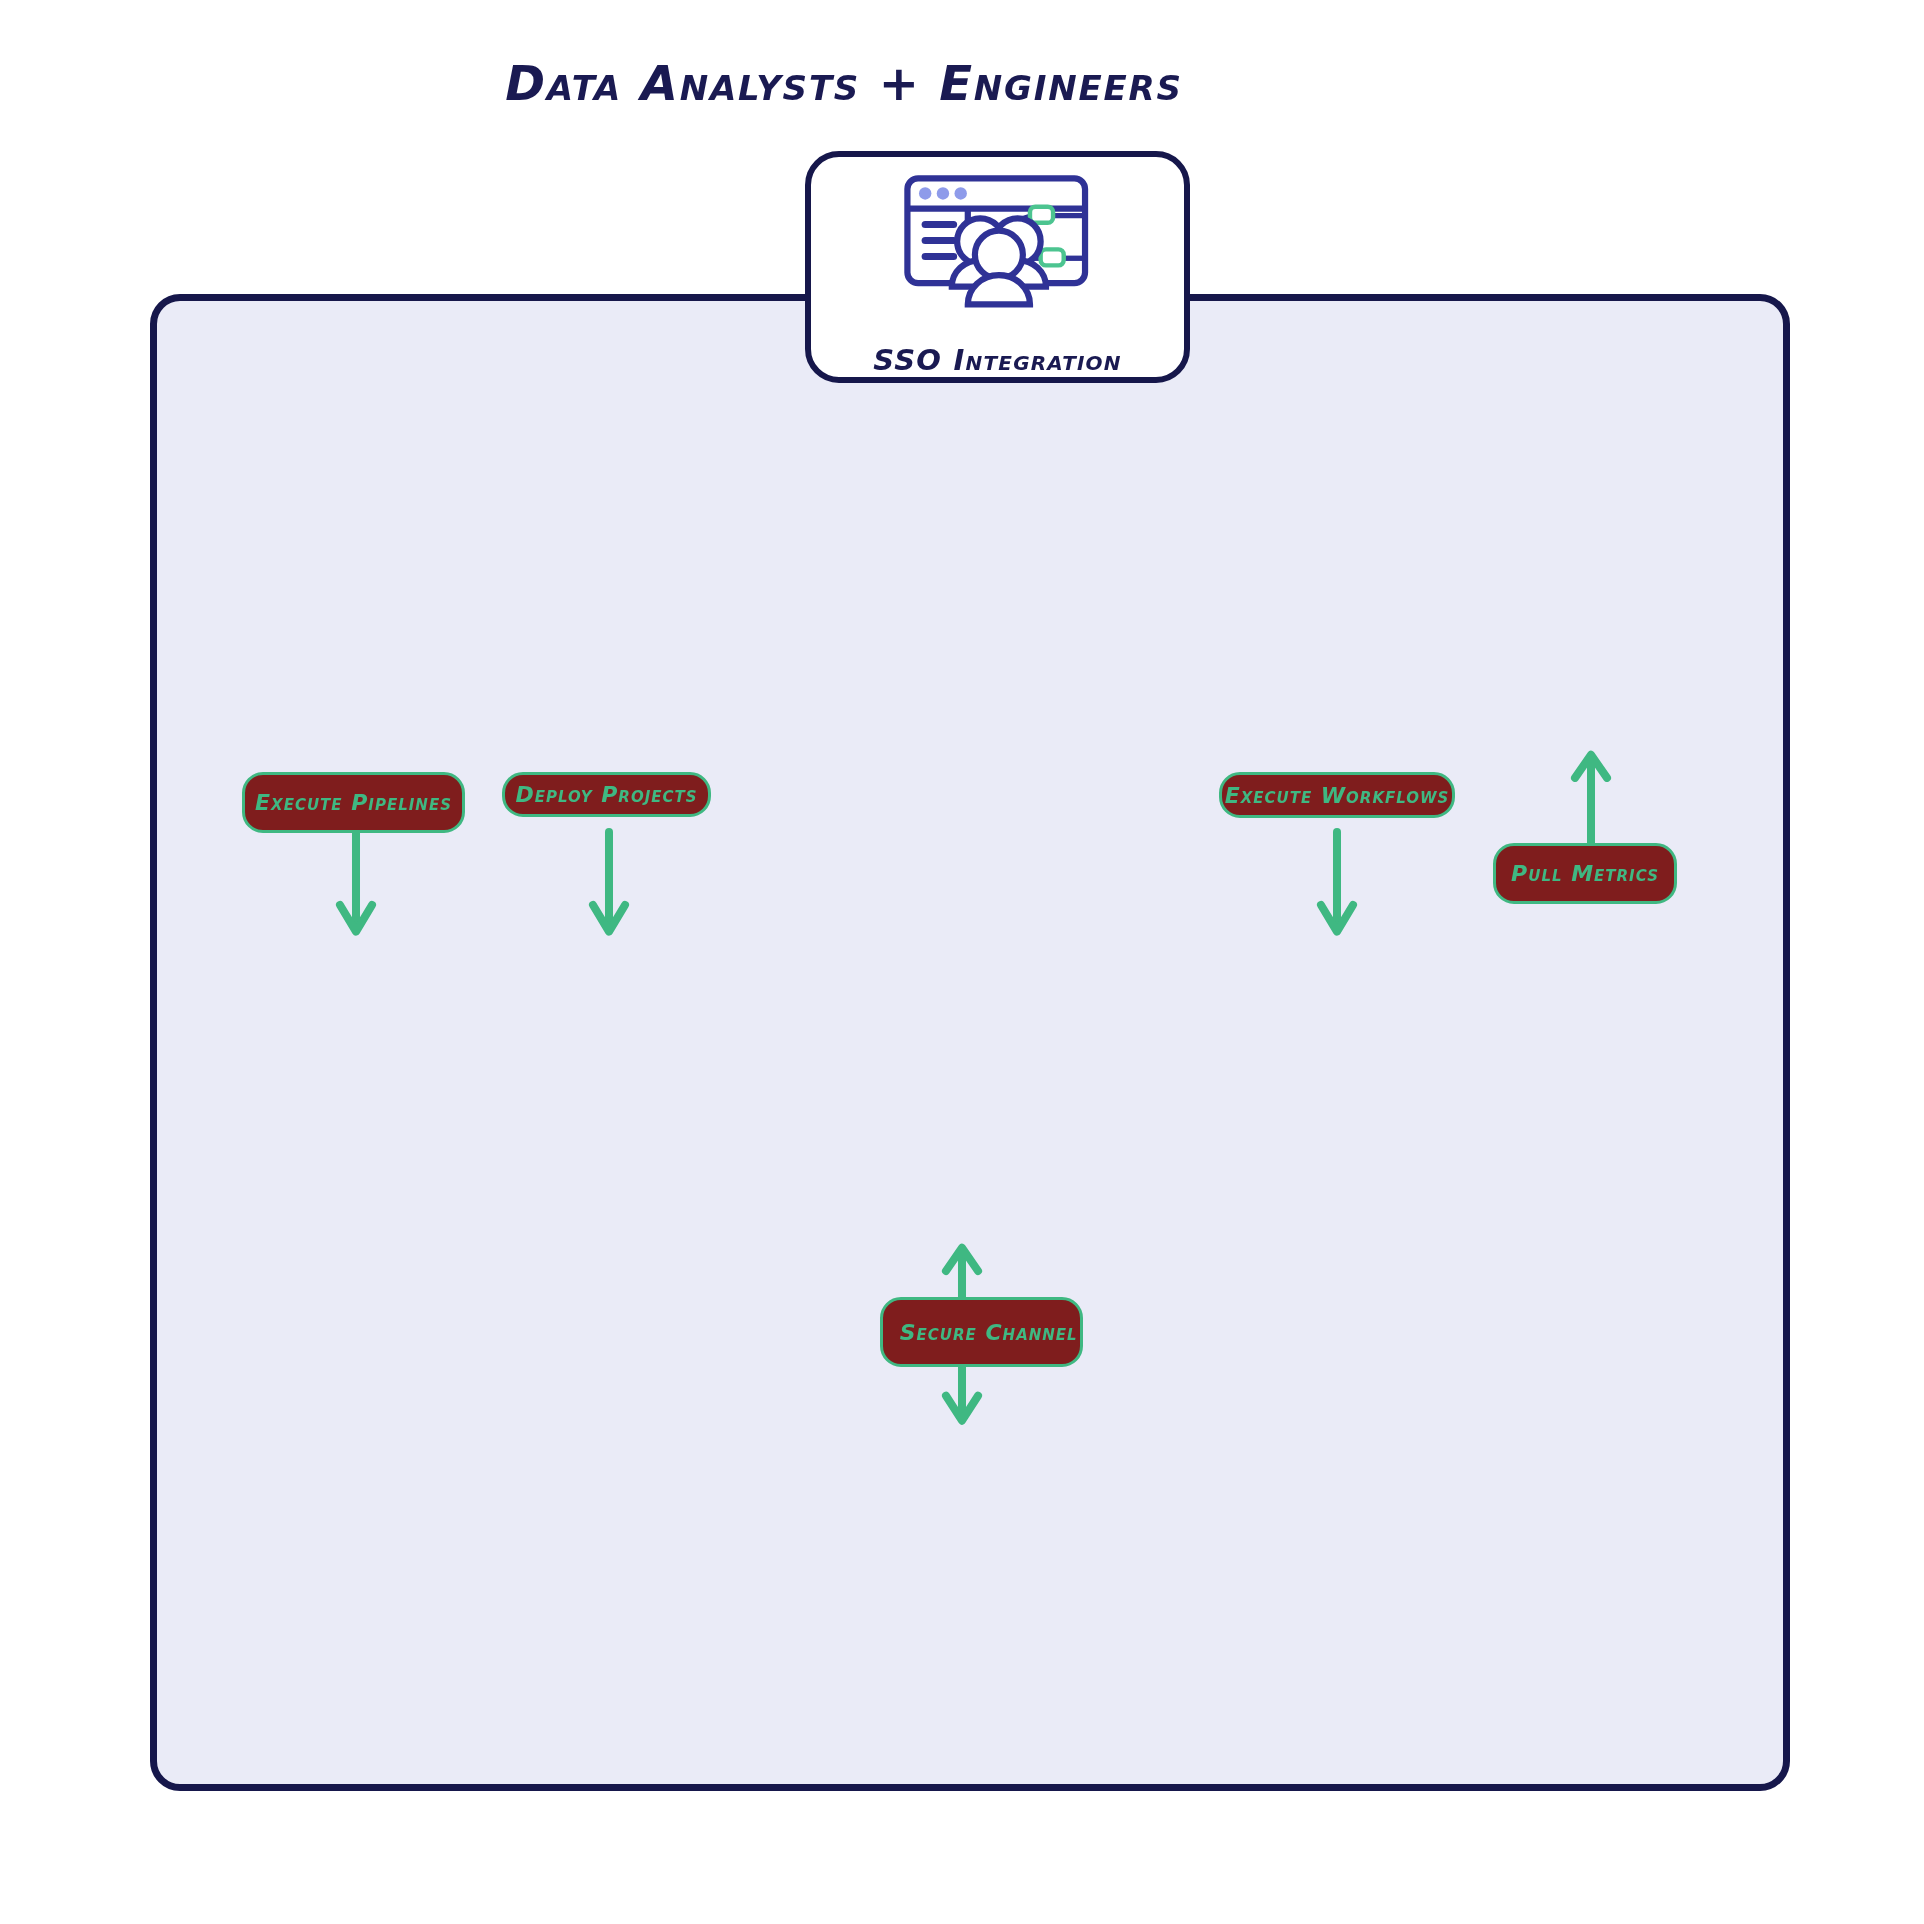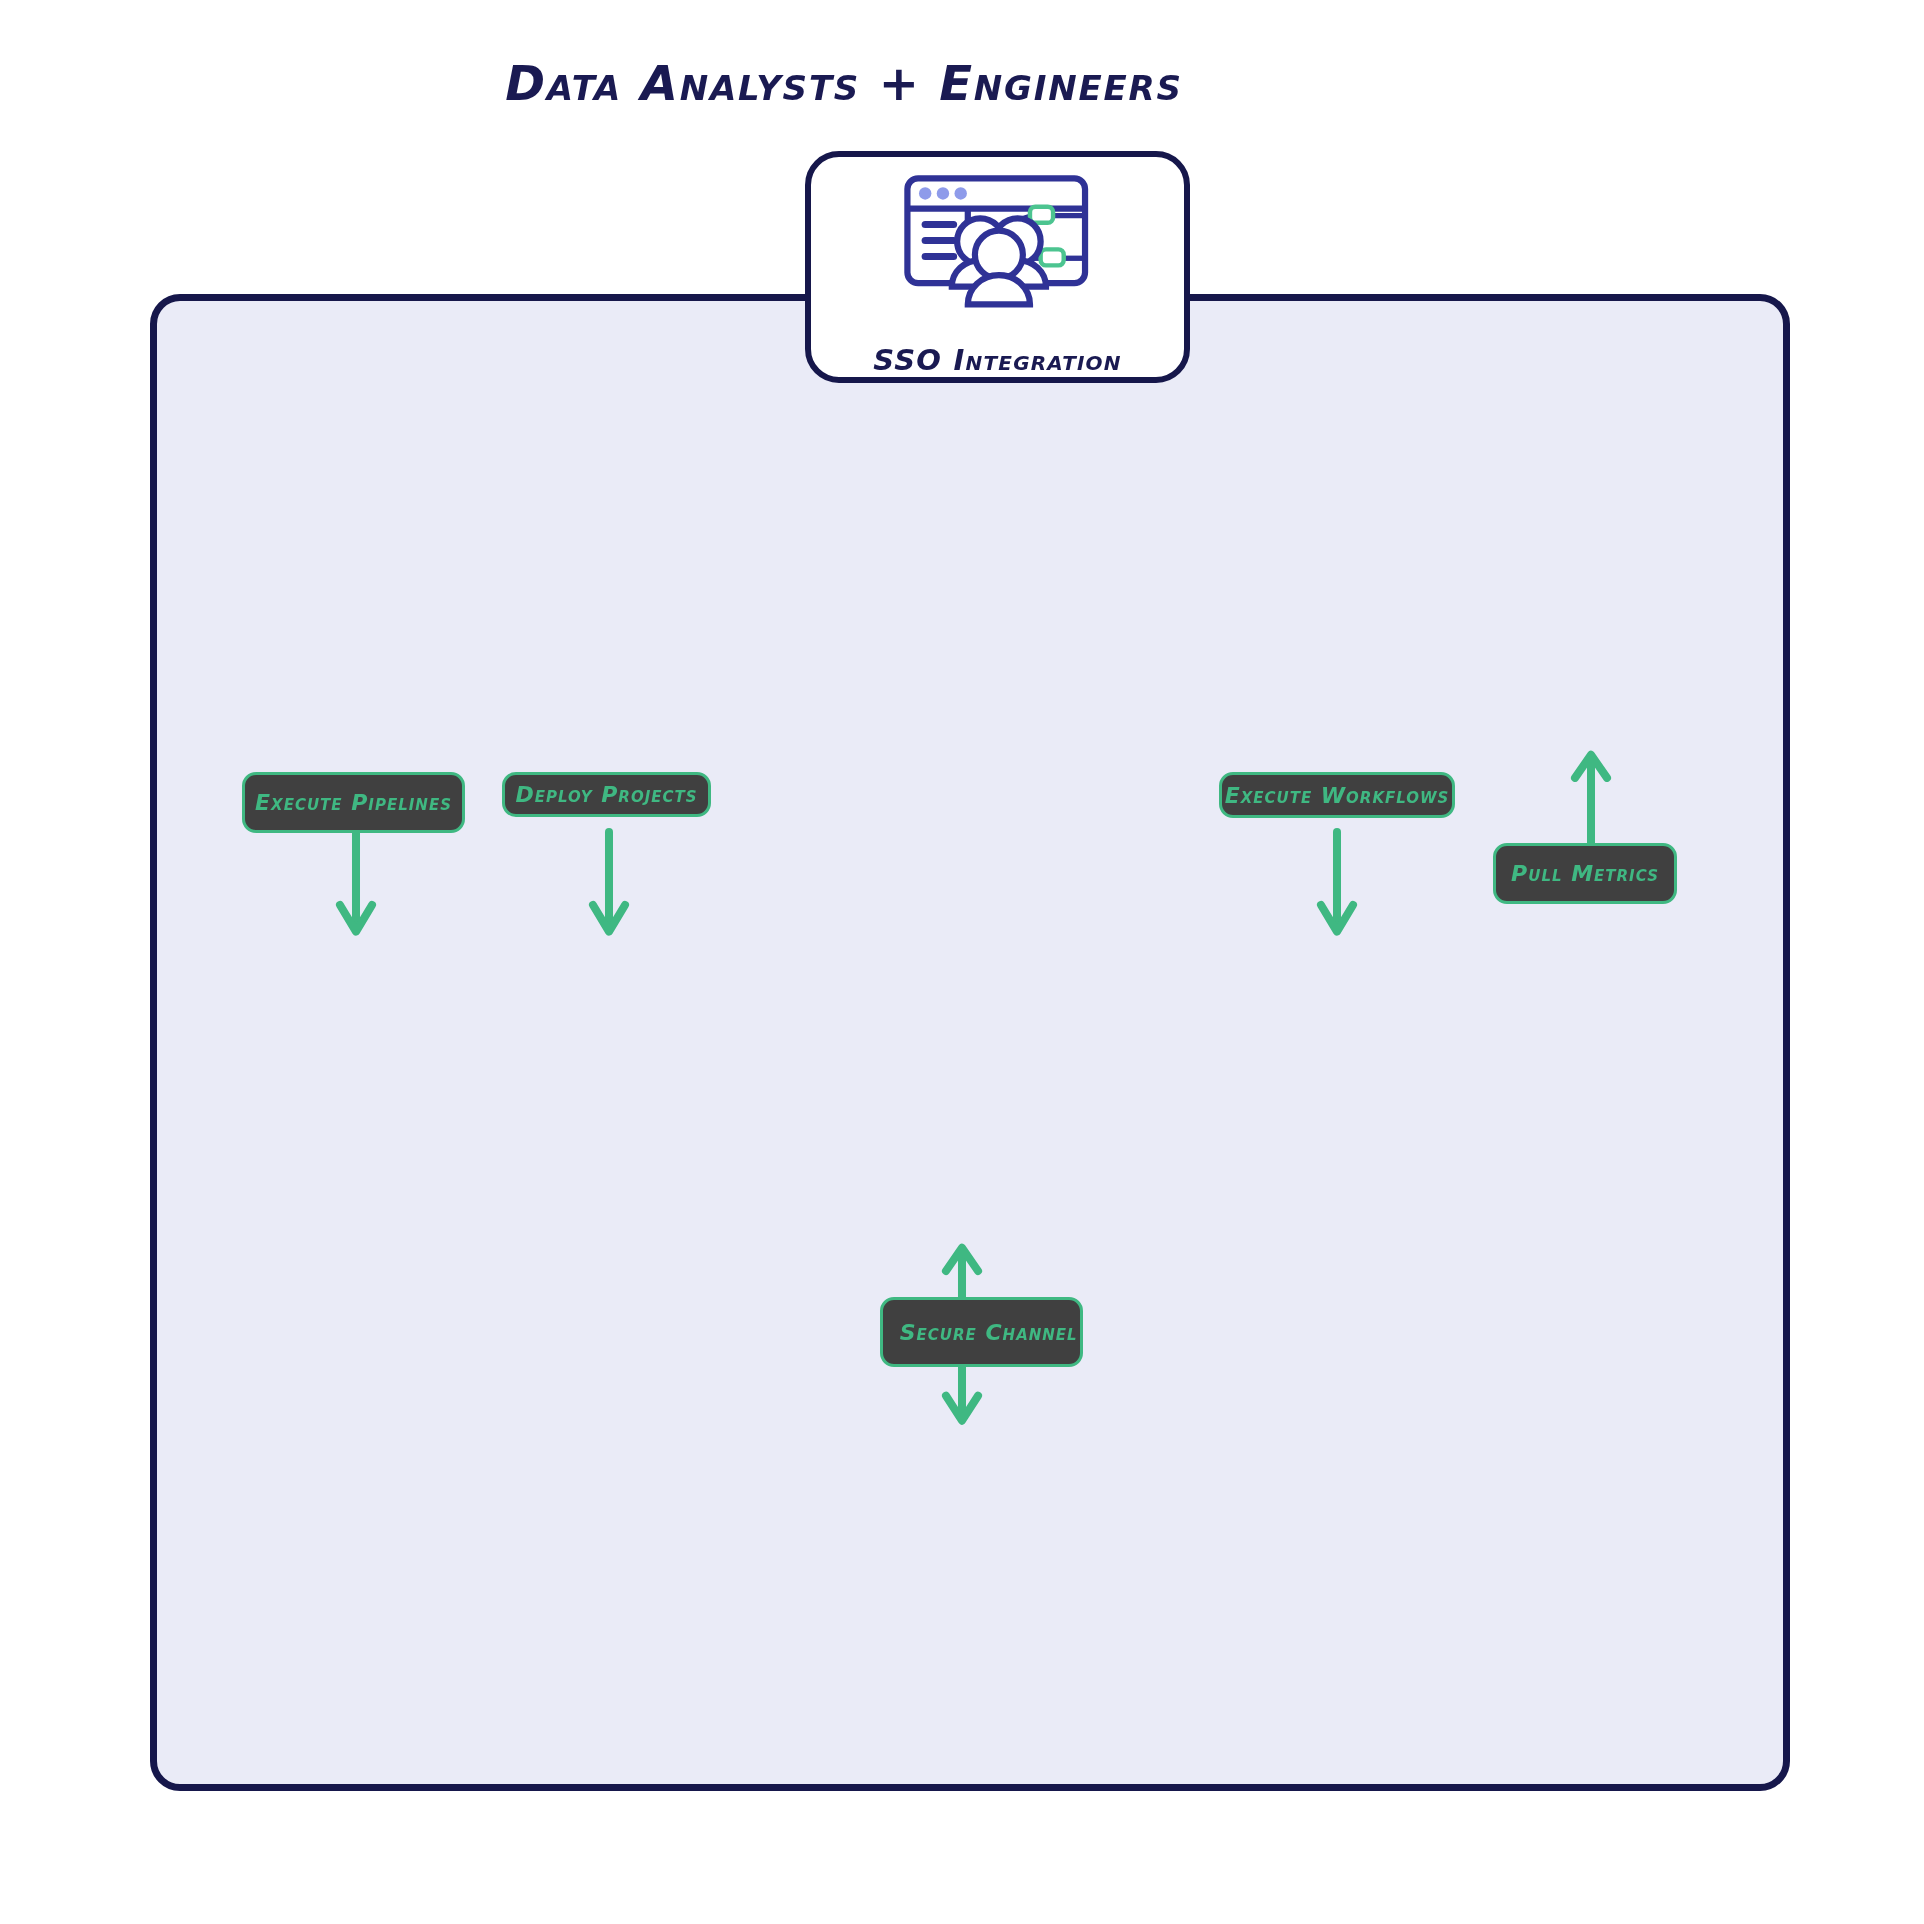--- a/index.html
+++ b/index.html
@@ -140,23 +140,23 @@
     letter-spacing: 1px;
     text-align: center;
     line-height: 1.3;
     font-variant: small-caps;
     white-space: pre-line;
   }
 
   
   .conn {
     position: absolute;
-    background: #404040;
+    background: #7f1d1d;
     border: 3.6px solid #3FB882;
-    border-radius: 14px;
+    border-radius: 21px;
     display: flex; align-items: center; justify-content: center;
     padding: 0 19.6px;
     z-index: 4;
   }
   .conn-text {
     color: #3FB882;
     font-size: 22px;
     font-weight: 700;
     font-style: italic;
     letter-spacing: 1px;

